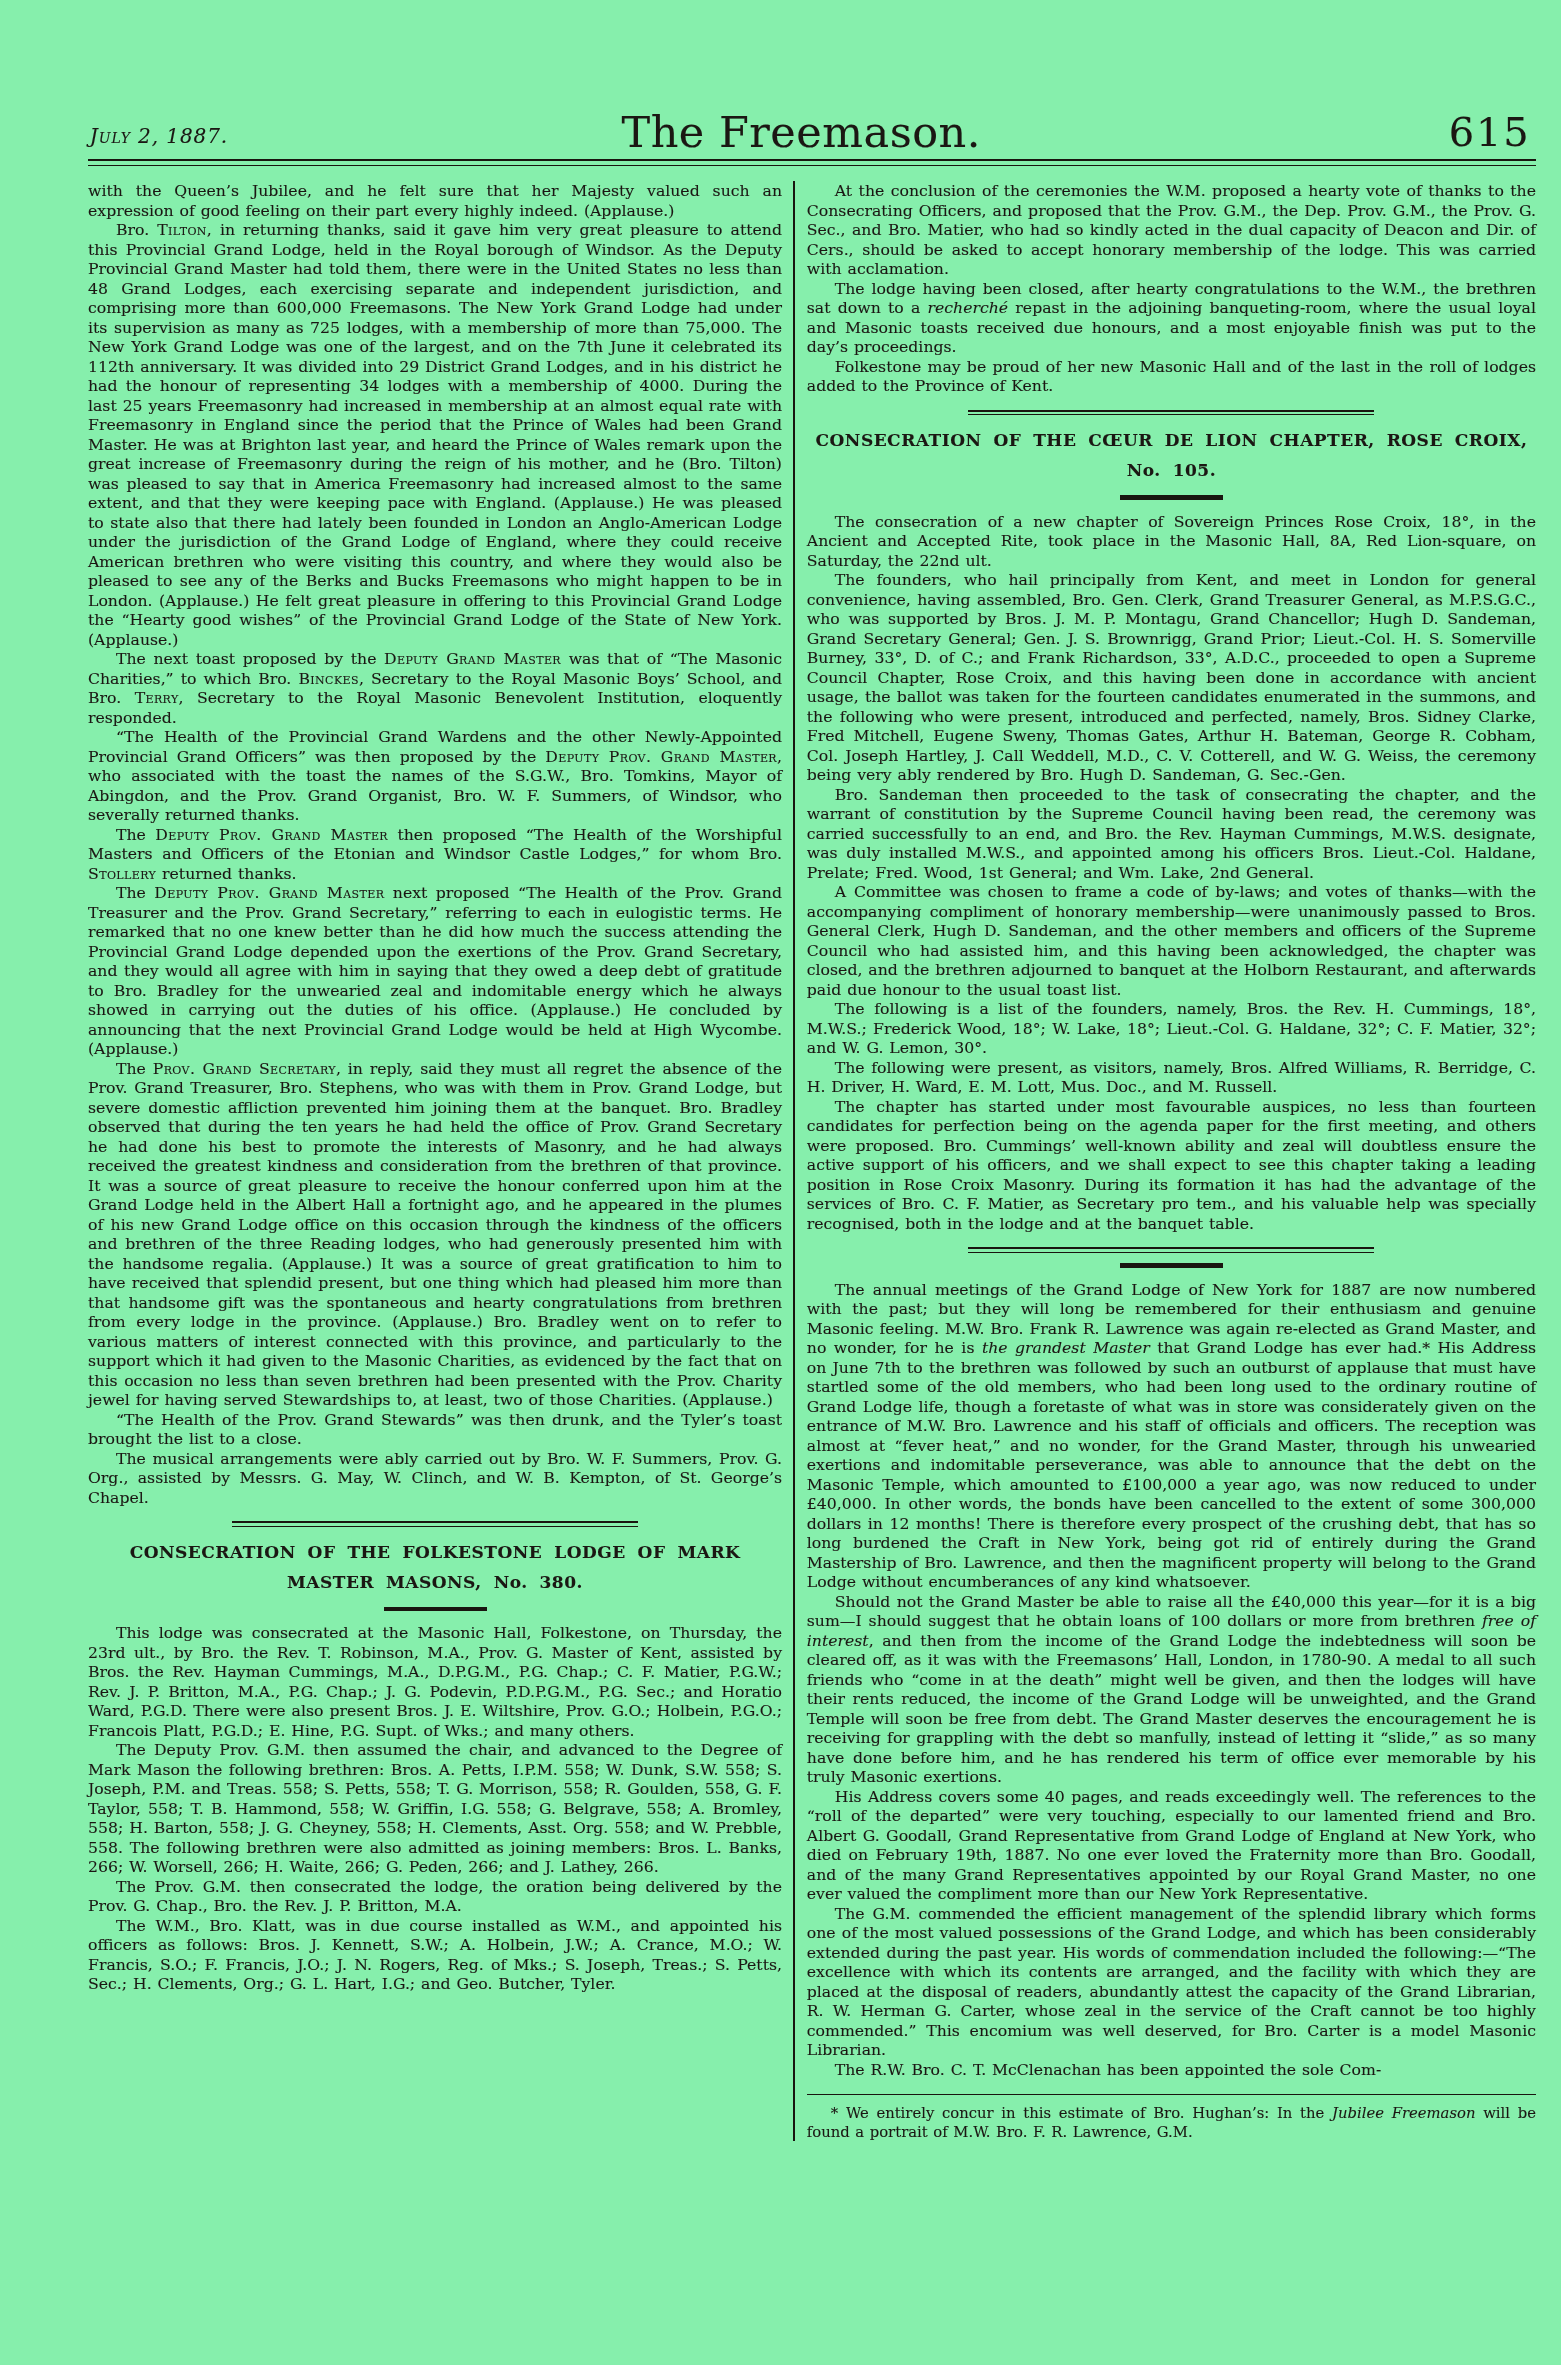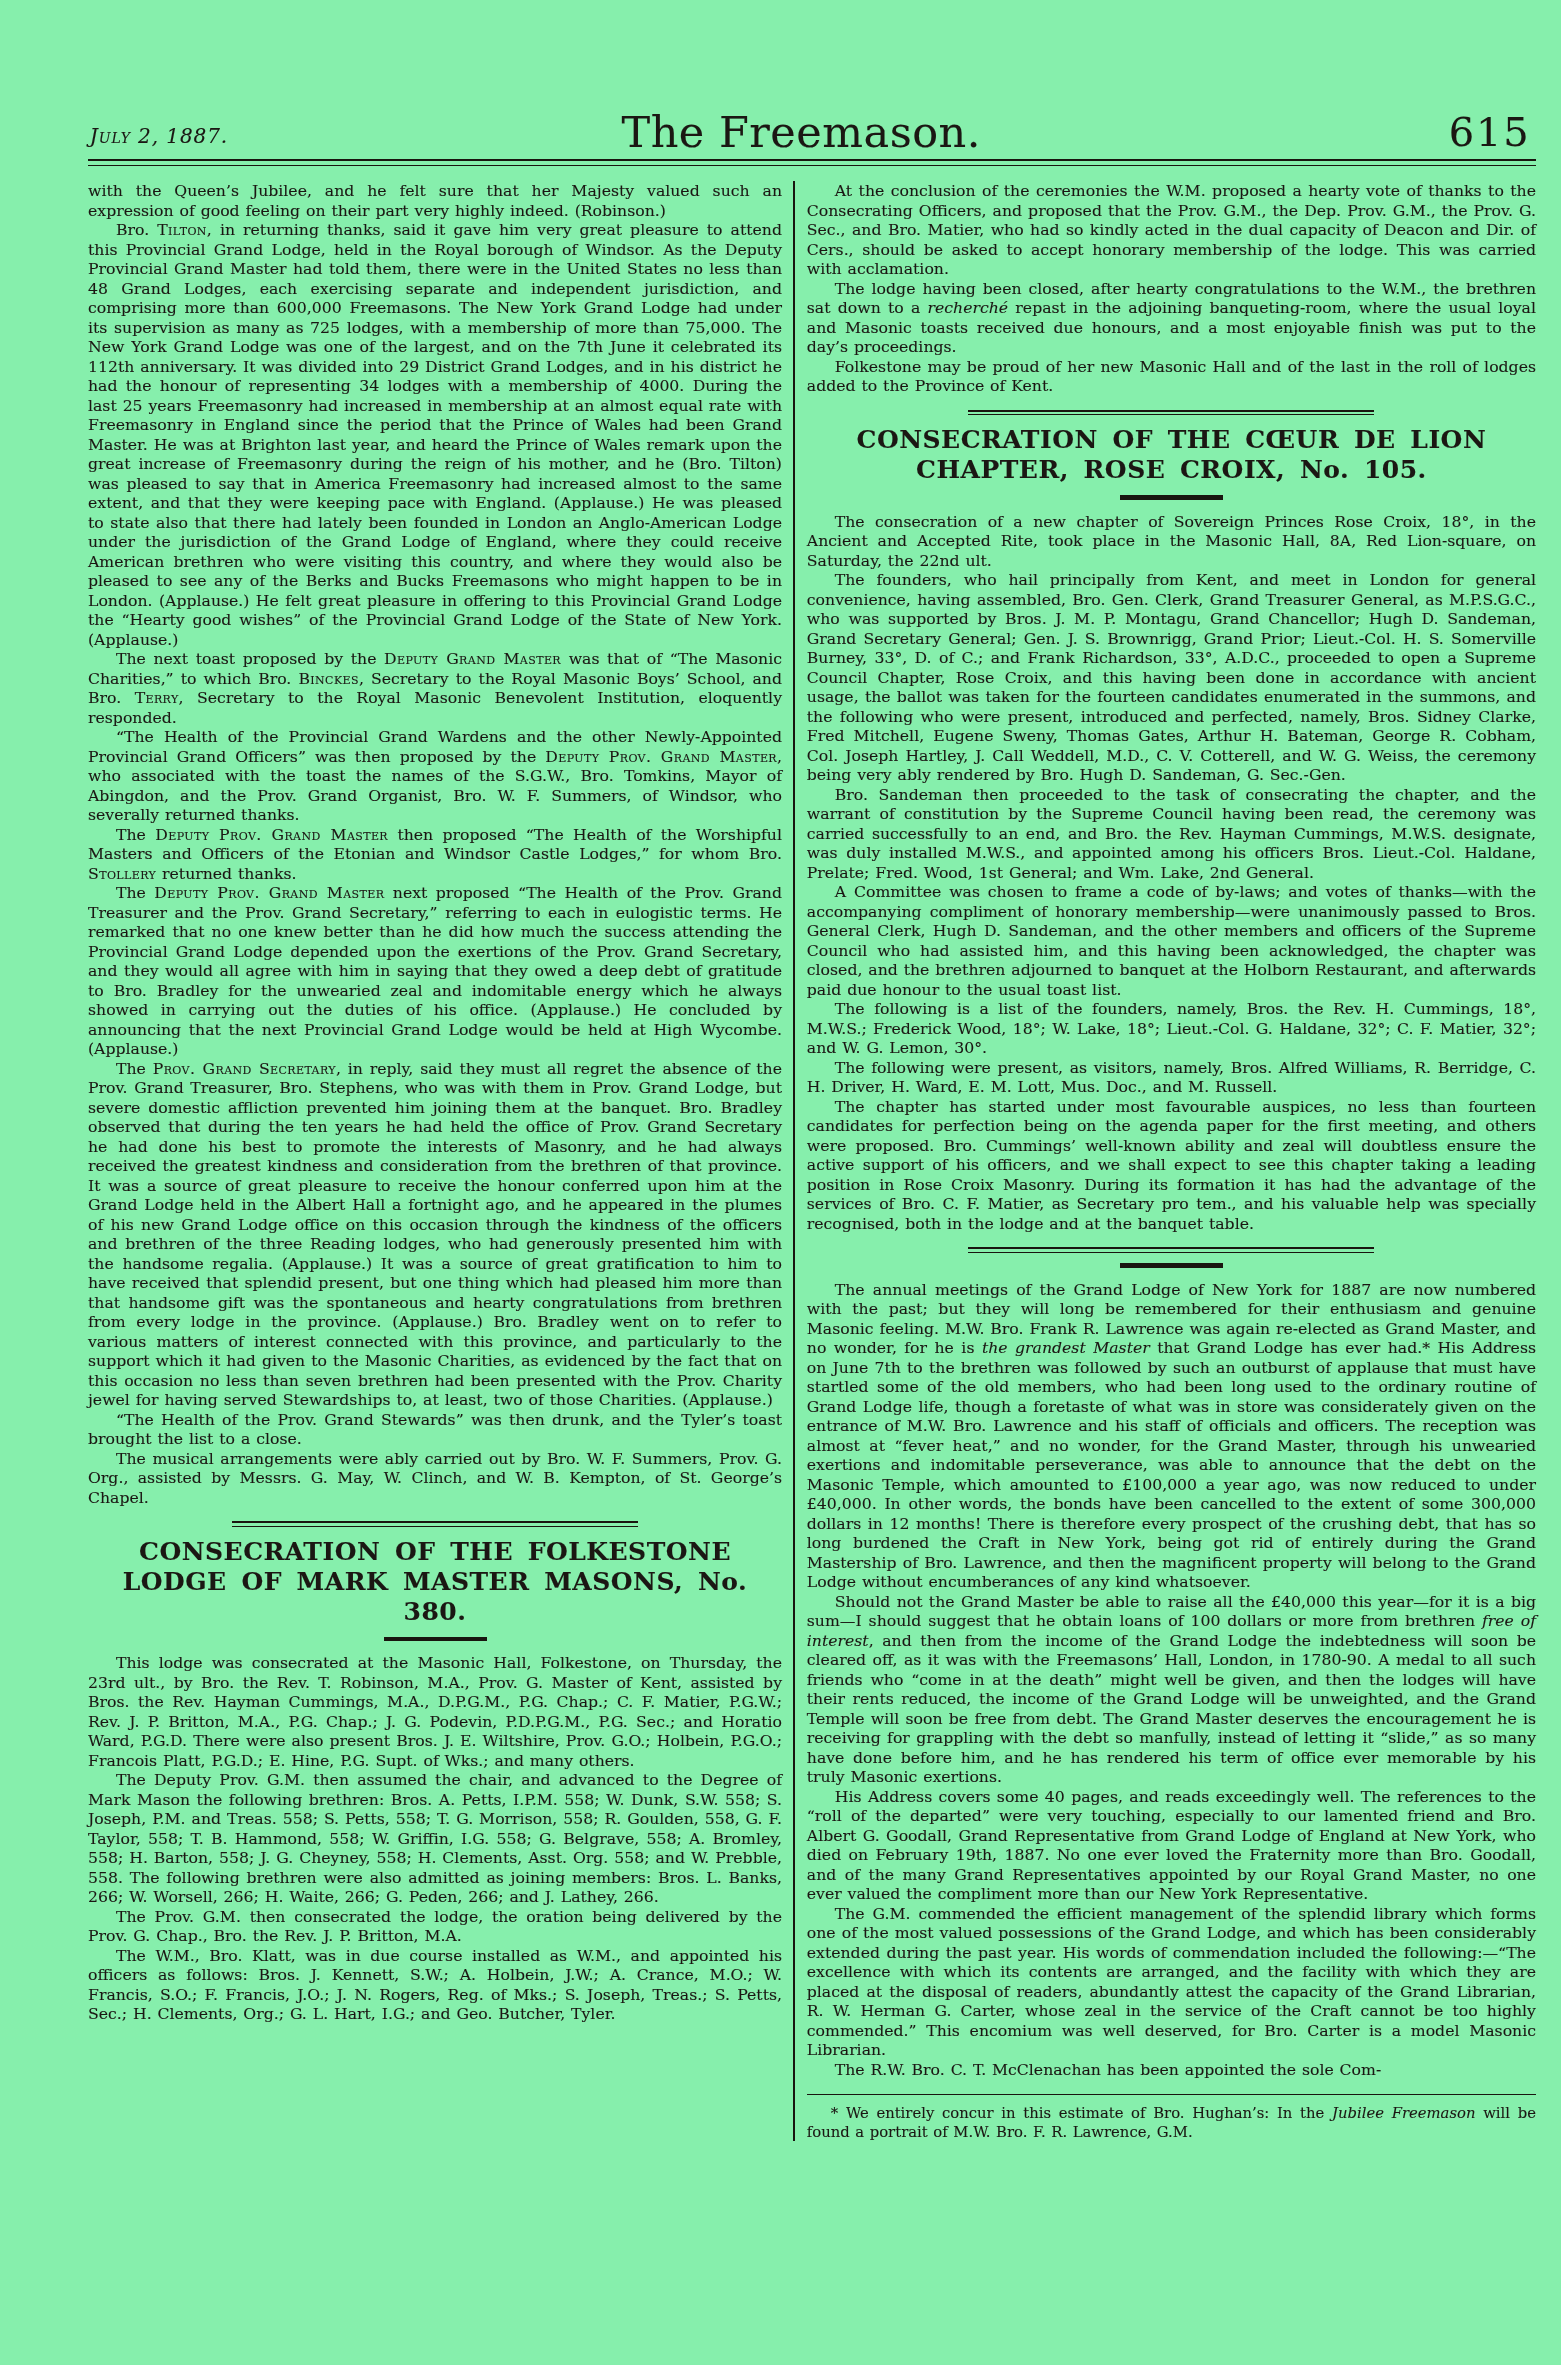--- a/index.html
+++ b/index.html
@@ -50,21 +50,21 @@
     text-align:justify;
     text-indent:28px;
     word-spacing:0.9px;
   }
   .no-first-indent .para:first-child{text-indent:0;}
   .sc{font-variant:small-caps;letter-spacing:0.4px;}
   
   .headline{
     margin:7.4px 3.7px 0;
     text-align:center;
-    font-size:25px;
+    font-size:17px;
     line-height:30px;
     font-weight:bold;
     letter-spacing:0.5px;
     word-spacing:5.5px;
   }
   .headline.spaced{letter-spacing:5.5px;word-spacing:11px;font-size:26px;}
   .double-rule{
     width:406px;height:2.8px;
     margin:14px auto 10px;
     border-top:2.8px solid #19150f;
@@ -93,21 +93,21 @@
     <div class="pageno">615</div>
   </header>
 
   <div class="header-rule"></div>
 
   <main class="columns">
 
     <section class="col left">
 
       <div class="article-body no-first-indent">
-          <p class="para">with the Queen’s Jubilee, and he felt sure that her Majesty valued such an expression of good feeling on their part very highly indeed. (Robinson.)</p>
+          <p class="para">with the Queen’s Jubilee, and he felt sure that her Majesty valued such an expression of good feeling on their part every highly indeed. (Applause.)</p>
           <p class="para">Bro. <span class="sc">Tilton</span>, in returning thanks, said it gave him very great pleasure to attend this Provincial Grand Lodge, held in the Royal borough of Windsor. As the Deputy Provincial Grand Master had told them, there were in the United States no less than 48 Grand Lodges, each exercising separate and independent jurisdiction, and comprising more than 600,000 Freemasons. The New York Grand Lodge had under its supervision as many as 725 lodges, with a membership of more than 75,000. The New York Grand Lodge was one of the largest, and on the 7th June it celebrated its 112th anniversary. It was divided into 29 District Grand Lodges, and in his district he had the honour of representing 34 lodges with a membership of 4000. During the last 25 years Freemasonry had increased in membership at an almost equal rate with Freemasonry in England since the period that the Prince of Wales had been Grand Master. He was at Brighton last year, and heard the Prince of Wales remark upon the great increase of Freemasonry during the reign of his mother, and he (Bro. Tilton) was pleased to say that in America Freemasonry had increased almost to the same extent, and that they were keeping pace with England. (Applause.) He was pleased to state also that there had lately been founded in London an Anglo-American Lodge under the jurisdiction of the Grand Lodge of England, where they could receive American brethren who were visiting this country, and where they would also be pleased to see any of the Berks and Bucks Freemasons who might happen to be in London. (Applause.) He felt great pleasure in offering to this Provincial Grand Lodge the “Hearty good wishes” of the Provincial Grand Lodge of the State of New York. (Applause.)</p>
           <p class="para">The next toast proposed by the <span class="sc">Deputy Grand Master</span> was that of “The Masonic Charities,” to which Bro. <span class="sc">Binckes</span>, Secretary to the Royal Masonic Boys’ School, and Bro. <span class="sc">Terry</span>, Secretary to the Royal Masonic Benevolent Institution, eloquently responded.</p>
           <p class="para">“The Health of the Provincial Grand Wardens and the other Newly-Appointed Provincial Grand Officers” was then proposed by the <span class="sc">Deputy Prov. Grand Master</span>, who associated with the toast the names of the S.G.W., Bro. Tomkins, Mayor of Abingdon, and the Prov. Grand Organist, Bro. W. F. Summers, of Windsor, who severally returned thanks.</p>
           <p class="para">The <span class="sc">Deputy Prov. Grand Master</span> then proposed “The Health of the Worshipful Masters and Officers of the Etonian and Windsor Castle Lodges,” for whom Bro. <span class="sc">Stollery</span> returned thanks.</p>
           <p class="para">The <span class="sc">Deputy Prov. Grand Master</span> next proposed “The Health of the Prov. Grand Treasurer and the Prov. Grand Secretary,” referring to each in eulogistic terms. He remarked that no one knew better than he did how much the success attending the Provincial Grand Lodge depended upon the exertions of the Prov. Grand Secretary, and they would all agree with him in saying that they owed a deep debt of gratitude to Bro. Bradley for the unwearied zeal and indomitable energy which he always showed in carrying out the duties of his office. (Applause.) He concluded by announcing that the next Provincial Grand Lodge would be held at High Wycombe. (Applause.)</p>
           <p class="para">The <span class="sc">Prov. Grand Secretary</span>, in reply, said they must all regret the absence of the Prov. Grand Treasurer, Bro. Stephens, who was with them in Prov. Grand Lodge, but severe domestic affliction prevented him joining them at the banquet. Bro. Bradley observed that during the ten years he had held the office of Prov. Grand Secretary he had done his best to promote the interests of Masonry, and he had always received the greatest kindness and consideration from the brethren of that province. It was a source of great pleasure to receive the honour conferred upon him at the Grand Lodge held in the Albert Hall a fortnight ago, and he appeared in the plumes of his new Grand Lodge office on this occasion through the kindness of the officers and brethren of the three Reading lodges, who had generously presented him with the handsome regalia. (Applause.) It was a source of great gratification to him to have received that splendid present, but one thing which had pleased him more than that handsome gift was the spontaneous and hearty congratulations from brethren from every lodge in the province. (Applause.) Bro. Bradley went on to refer to various matters of interest connected with this province, and particularly to the support which it had given to the Masonic Charities, as evidenced by the fact that on this occasion no less than seven brethren had been presented with the Prov. Charity jewel for having served Stewardships to, at least, two of those Charities. (Applause.)</p>
           <p class="para">“The Health of the Prov. Grand Stewards” was then drunk, and the Tyler’s toast brought the list to a close.</p>
           <p class="para">The musical arrangements were ably carried out by Bro. W. F. Summers, Prov. G. Org., assisted by Messrs. G. May, W. Clinch, and W. B. Kempton, of St. George’s Chapel.</p>
         </div>
 

